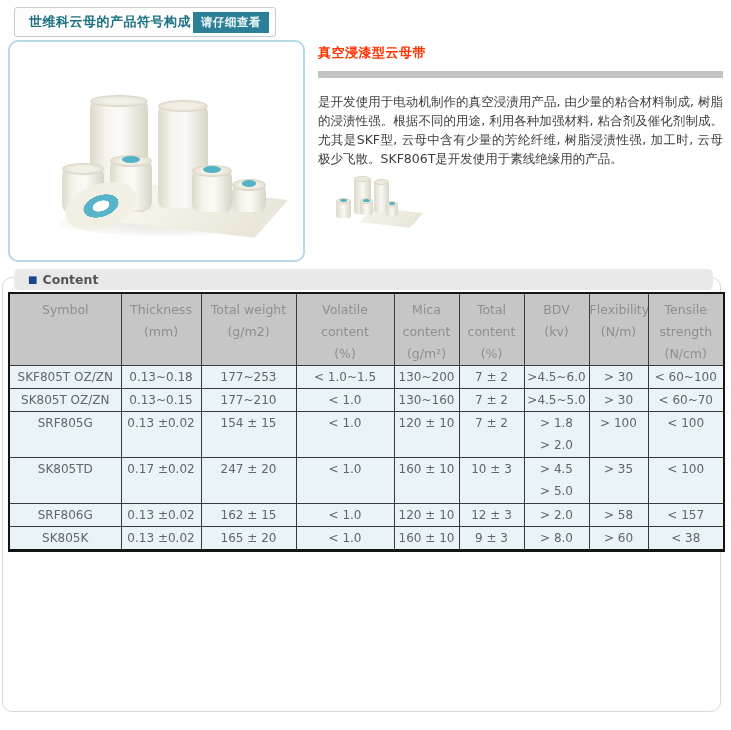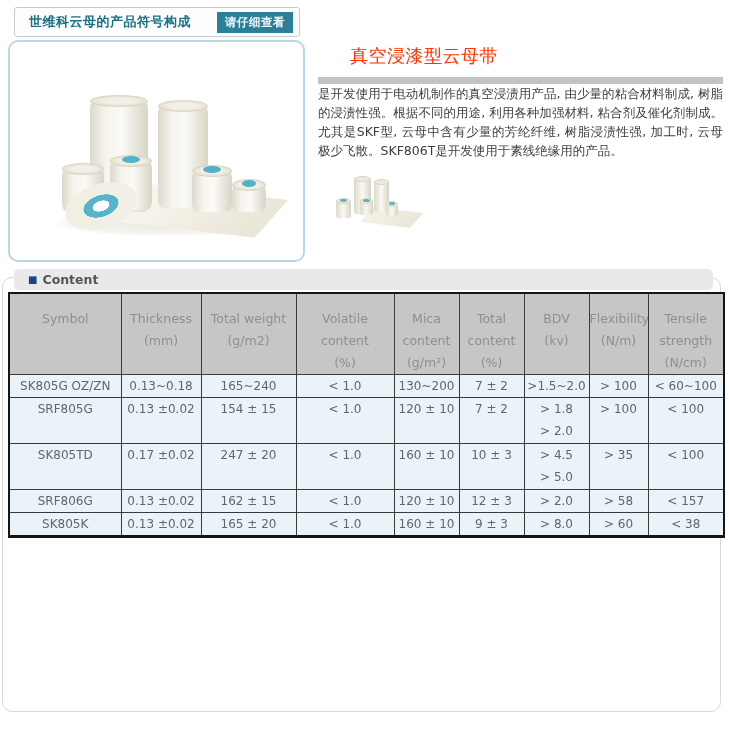--- a/index.html
+++ b/index.html
@@ -2,21 +2,21 @@
 <html><head>
 <meta charset="utf-8">
 <style>
   * { margin:0; padding:0; box-sizing:border-box; }
   html,body { background:#ffffff; }
   body { font-family:"DejaVu Sans","Liberation Sans",sans-serif; }
   .page { position:relative; width:731px; height:730px; background:#fff; overflow:hidden; }
 
   
   .top-box { position:absolute; left:14px; top:7px; height:30px; display:inline-flex;
-             align-items:center; gap:26px; padding:0 6px 0 14px;
+             align-items:center; gap:2px; padding:0 6px 0 14px;
              border:1px solid #c9ccce; border-radius:3px; background:#fdfdfd;justify-content:center; }
   .top-title { color:#1d7183; font-size:13px; font-weight:bold; letter-spacing:0.5px; }
   .teal-btn { border:none; background:#2b8098; color:#eef7f9; font-size:11.5px; font-weight:bold;
               padding:3px 8px; cursor:pointer; font-family:inherit; letter-spacing:0.5px; }
 
   
   .photo-box { position:absolute; left:8px; top:40px; width:297px; height:222px;
                border:2px solid #b7d8e6; border-radius:10px; background:#fff; overflow:hidden; }
   .scene { position:absolute; inset:0; }
   .shadow { position:absolute; left:48px; top:168px; width:210px; height:26px;
@@ -30,23 +30,23 @@
           border-radius:50%; border:1px solid #d9d4c6;
           background:radial-gradient(ellipse at center,#f2efe5 40%,#e3decf 75%); }
   .roll.core-top::after { content:""; position:absolute; left:28%; top:-4px; width:44%; height:7px;
           border-radius:50%; background:#54b2c8; }
   .roll-side { position:absolute; border-radius:50%;
           background:radial-gradient(ellipse at center,#ffffff 0 16%,#57b4ca 17% 34%,#f2efe5 35% 88%,#ddd8c9 100%);
           transform:rotate(-18deg); }
 
   
   .right-col { position:absolute; left:318px; top:44px; width:405px; }
-  .prod-title { color:#ff3300; font-size:18px; font-weight:normal; letter-spacing:0.5px;margin-left:32px; }
+  .prod-title { color:#ff3300; font-size:13px; font-weight:bold; letter-spacing:0.5px; }
   .title-divider { margin-top:9px; height:7px; background:#c3c3c3; }
-  .prod-desc { margin-top:0; font-size:12.5px; line-height:19px; color:#3d3d3d; text-align:justify; }
+  .prod-desc { margin-top:14px; font-size:12.5px; line-height:19px; color:#3d3d3d; text-align:justify; }
   .thumb { position:absolute; left:12px; top:126px; width:100px; height:68px; }
   .mini-roll { position:absolute; border-radius:2px/4px;
           background:linear-gradient(90deg,#ddd9cb,#faf8f2 50%,#d8d4c6); }
   .mini-roll::before { content:""; position:absolute; left:0; right:0; top:-2px; height:4px;
           border-radius:50%; background:#ece8db; border:1px solid #d9d4c6; }
   .mini-core::after { content:""; position:absolute; left:25%; top:-1px; width:50%; height:3px;
           border-radius:50%; background:#54b2c8; }
   .mini-sheet { position:absolute; background:linear-gradient(100deg,#f5f2e9,#e9e5d8);
           transform:skewX(-38deg) rotate(6deg); }
 
@@ -59,21 +59,21 @@
   .bullet { color:#17458f; font-size:10px; line-height:1; }
   .content-label { color:#555; font-size:12.5px; font-weight:bold; }
 
   
   table.spec { position:absolute; left:8px; top:292px; width:715px; z-index:2;
           border-collapse:collapse; table-layout:fixed; background:#eaf3f8;
           border:2px solid #141414; }
   table.spec th, table.spec td { border:1px solid #3a3a3a; text-align:center;
           white-space:pre-line; overflow:hidden; }
   table.spec th { height:70px; background:#c6c6c6; color:#8f8f8f; font-weight:normal;
-          font-size:12.5px; line-height:22px; vertical-align:top; padding-top:14px; }
+          font-size:12.5px; line-height:22px; vertical-align:top; padding-top:5px; }
   table.spec td { background:#eaf3f8; color:#60666b; font-size:12px; line-height:22px;
           vertical-align:top; }
   tr.r23 { height:23px; }
   tr.r46 { height:46px; }
   table.spec { border-bottom-width:3px; }
 </style>
 </head>
 <body>
 
 <div class="page">
@@ -148,29 +148,40 @@
 (kv)</th>
         <th>Flexibility
 (N/m)</th>
         <th>Tensile
 strength
 (N/cm)</th>
       </tr>
     </thead>
     <tbody>
       <tr class="r23">
-        <td>SK805G OZ/ZN</td>
+        <td>SKF805T OZ/ZN</td>
         <td>0.13~0.18</td>
-        <td>165~240</td>
-        <td>&lt; 1.0</td>
+        <td>177~253</td>
+        <td>&lt; 1.0~1.5</td>
         <td>130~200</td>
         <td>7 ± 2</td>
-        <td>&gt;1.5~2.0</td>
-        <td>&gt; 100</td>
+        <td>&gt;4.5~6.0</td>
+        <td>&gt; 30</td>
         <td>&lt; 60~100</td>
+      </tr>
+      <tr class="r23">
+        <td>SK805T OZ/ZN</td>
+        <td>0.13~0.15</td>
+        <td>177~210</td>
+        <td>&lt; 1.0</td>
+        <td>130~160</td>
+        <td>7 ± 2</td>
+        <td>&gt;4.5~5.0</td>
+        <td>&gt; 30</td>
+        <td>&lt; 60~70</td>
       </tr>
       <tr class="r46">
         <td>SRF805G</td>
         <td>0.13 ±0.02</td>
         <td>154 ± 15</td>
         <td>&lt; 1.0</td>
         <td>120 ± 10</td>
         <td>7 ± 2</td>
         <td>&gt; 1.8
 &gt; 2.0</td>

